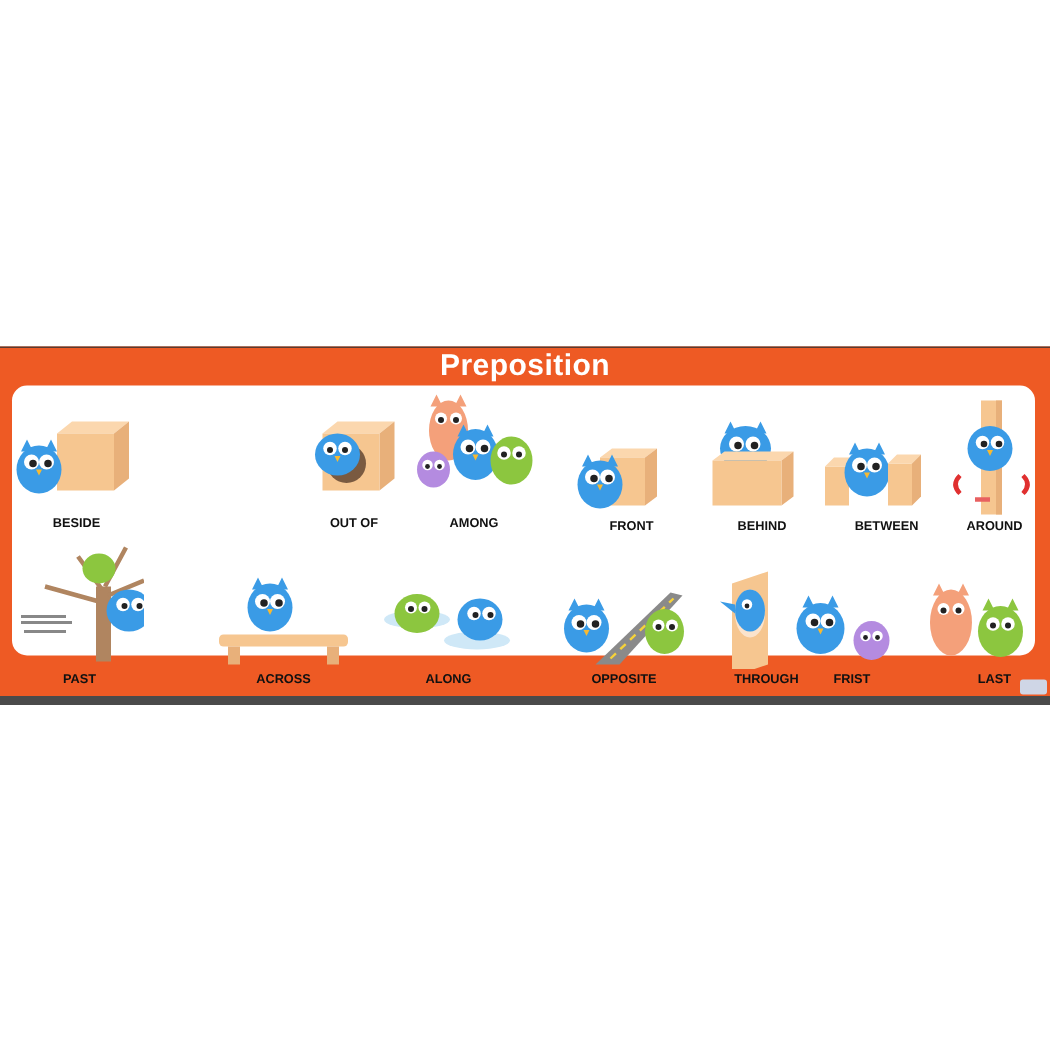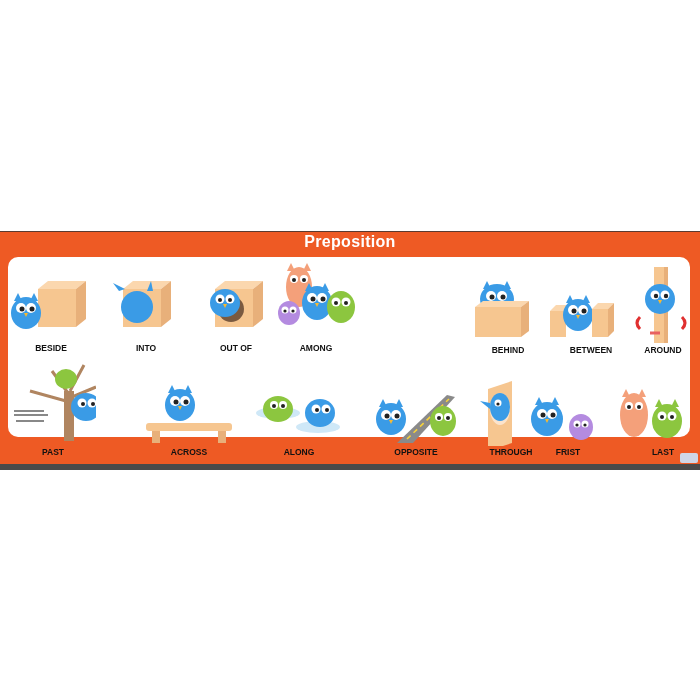--- a/index.html
+++ b/index.html
@@ -1,19 +1,19 @@
 <!DOCTYPE html>
 <html><head>
 <meta charset="utf-8">
 <style>
   html,body{margin:0;padding:0;background:#ffffff;}
   body{width:700px;height:700px;position:relative;overflow:hidden;font-family:"Liberation Sans",sans-serif;}
   .banner{position:absolute;left:0;top:231px;width:700px;height:233px;background:#ee5a24;border-top:1px solid #5a3a30;box-sizing:border-box;}
   .bottom-strip{position:absolute;left:0;top:464px;width:700px;height:6px;background:#4a4a4a;}
-  .title{position:absolute;left:0;top:1px;width:700px;text-align:center;color:#ffffff;font-weight:bold;font-size:16px;letter-spacing:0.3px;}
+  .title{position:absolute;left:0;top:1px;width:700px;text-align:center;color:#ffffff;font-weight:bold;font-size:20px;letter-spacing:0.3px;}
   .panel{position:absolute;left:8px;top:25px;width:682px;height:180px;background:#ffffff;border-radius:10px;}
   .cell{position:absolute;width:86px;height:100px;}
   .cell .art{position:absolute;left:0;top:0;width:86px;height:85px;}
   .cell .label{position:absolute;left:-10px;width:106px;text-align:center;font-weight:bold;font-size:8.5px;color:#111;top:86px;}
   .logo{position:absolute;right:2px;bottom:1px;width:18px;height:10px;background:#cfd6e6;border-radius:2px;font-size:6px;color:#1a2a6a;font-weight:bold;text-align:center;line-height:10px;}
 </style>
 </head>
 <body>
 
 <div class="banner">
@@ -32,31 +32,20 @@
           <circle cx="11" cy="15" r="5" fill="#fff"></circle>
             <circle cx="21" cy="15" r="5" fill="#fff"></circle>
           <circle cx="12" cy="16" r="2.5" fill="#222"></circle>
             <circle cx="22" cy="16" r="2.5" fill="#222"></circle>
           <polygon points="14,20 18,20 16,24" fill="#f6b933"></polygon>
         </g>
       </svg>
       <div class="label">BESIDE</div>
     </div>
 
-    <div class="cell" style="left:95px;top:0px;">
-      <svg class="art" viewBox="0 0 86 85">
-        <polygon points="20,32 58,32 68,24 30,24" fill="#fbd7ae"></polygon>
-        <polygon points="58,32 68,24 68,62 58,70" fill="#e8b07a"></polygon>
-        <rect x="20" y="32" width="38" height="38" fill="#f6c690"></rect>
-        <ellipse cx="34" cy="50" rx="16" ry="16" fill="#3a9be6"></ellipse>
-        <polygon points="16,34 10,26 22,32" fill="#3a9be6"></polygon>
-        <polygon points="44,34 48,24 50,34" fill="#3a9be6"></polygon>
-      </svg>
-      <div class="label">INTO</div>
-    </div>
 
     <div class="cell" style="left:185px;top:0px;">
       <svg class="art" viewBox="0 0 86 85">
         <polygon points="22,32 60,32 70,24 32,24" fill="#fbd7ae"></polygon>
         <polygon points="60,32 70,24 70,62 60,70" fill="#e8b07a"></polygon>
         <rect x="22" y="32" width="38" height="38" fill="#f6c690"></rect>
         <circle cx="38" cy="52" r="13" fill="#7a5a40"></circle>
         <ellipse cx="32" cy="46" rx="15" ry="14" fill="#3a9be6"></ellipse>
         <circle cx="27" cy="42" r="4.5" fill="#fff"></circle>
           <circle cx="37" cy="42" r="4.5" fill="#fff"></circle>
@@ -99,20 +88,38 @@
           <ellipse cx="14" cy="18" rx="14" ry="16" fill="#8cc63f"></ellipse>
           <circle cx="9" cy="13" r="4.5" fill="#fff"></circle>
             <circle cx="19" cy="13" r="4.5" fill="#fff"></circle>
           <circle cx="9" cy="14" r="2" fill="#222"></circle>
             <circle cx="19" cy="14" r="2" fill="#222"></circle>
         </g>
       </svg>
       <div class="label">AMONG</div>
     </div>
 
+    <div class="cell" style="left:370px;top:2px;">
+      <svg class="art" viewBox="0 0 86 85">
+        <polygon points="22,46 52,46 60,40 30,40" fill="#fbd7ae"></polygon>
+        <polygon points="52,46 60,40 60,72 52,78" fill="#e8b07a"></polygon>
+        <rect x="22" y="46" width="30" height="32" fill="#f6c690"></rect>
+        <g transform="translate(6,44)">
+          <ellipse cx="16" cy="20" rx="15" ry="16" fill="#3a9be6"></ellipse>
+          <polygon points="4,8 8,0 12,8" fill="#3a9be6"></polygon>
+            <polygon points="20,8 24,0 28,8" fill="#3a9be6"></polygon>
+          <circle cx="11" cy="15" r="5" fill="#fff"></circle>
+            <circle cx="21" cy="15" r="5" fill="#fff"></circle>
+          <circle cx="12" cy="16" r="2.5" fill="#222"></circle>
+            <circle cx="22" cy="16" r="2.5" fill="#222"></circle>
+          <polygon points="14,20 18,20 16,24" fill="#f6b933"></polygon>
+        </g>
+      </svg>
+      <div class="label">FRONT</div>
+    </div>
 
     <div class="cell" style="left:457px;top:2px;">
       <svg class="art" viewBox="0 0 86 85">
         <g transform="translate(14,24)">
           <ellipse cx="18" cy="16" rx="17" ry="15" fill="#3a9be6"></ellipse>
           <polygon points="4,6 8,-2 12,6" fill="#3a9be6"></polygon>
             <polygon points="24,6 28,-2 32,6" fill="#3a9be6"></polygon>
           <circle cx="12" cy="13" r="5" fill="#fff"></circle>
             <circle cx="23" cy="13" r="5" fill="#fff"></circle>
           <circle cx="13" cy="14" r="2.5" fill="#222"></circle>

